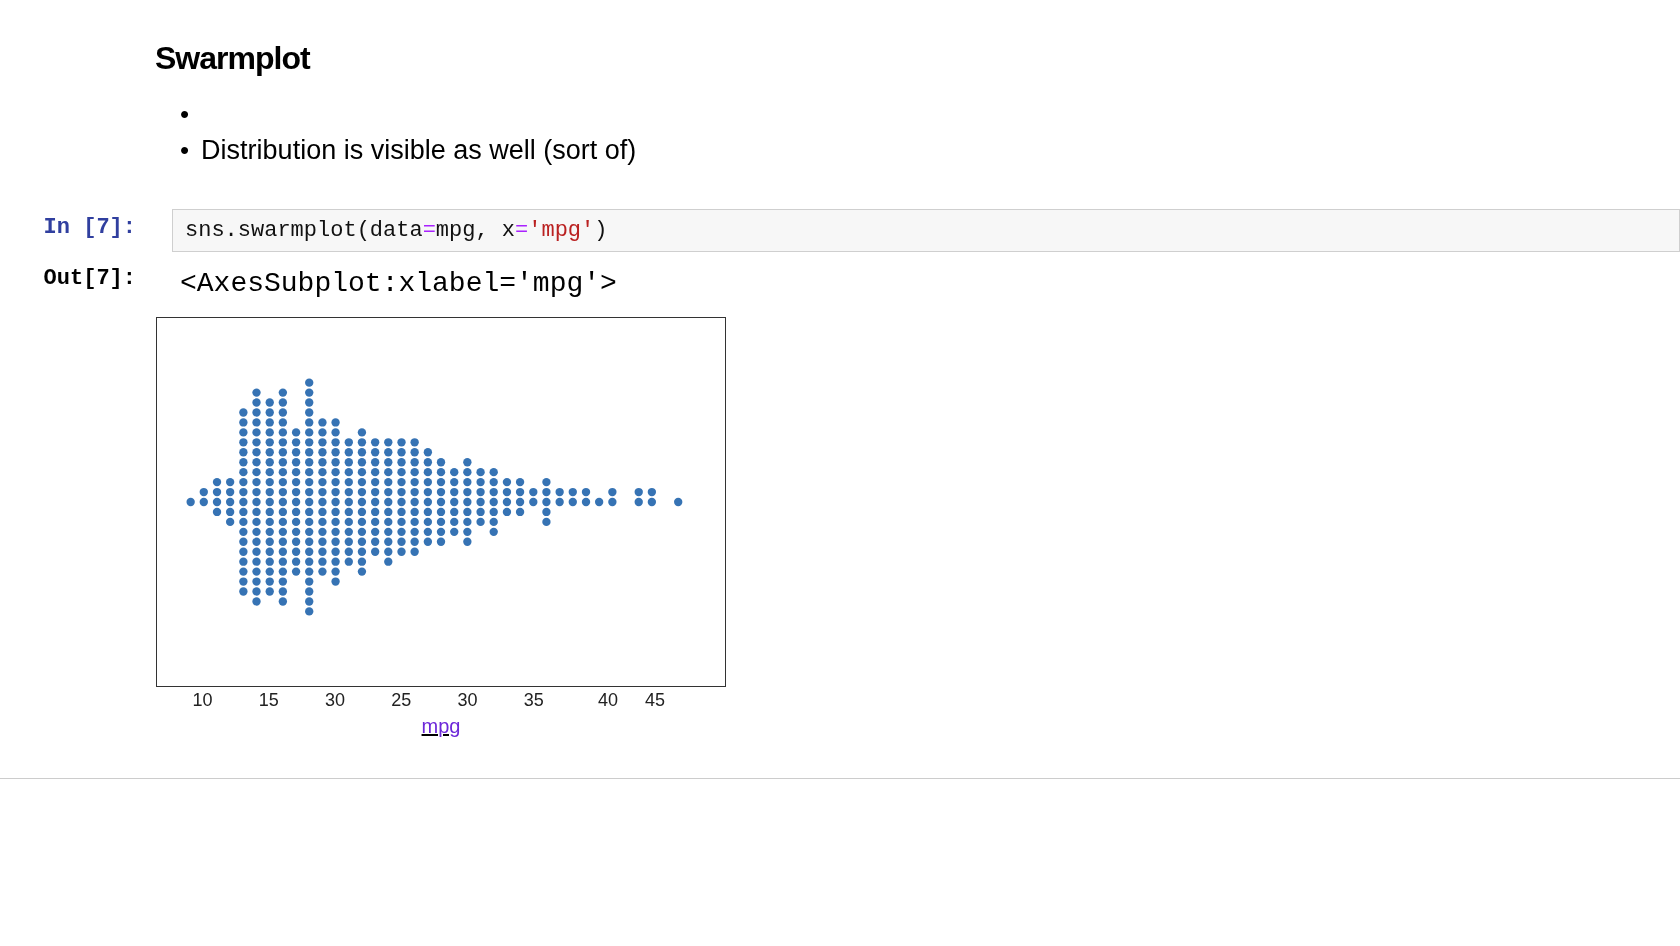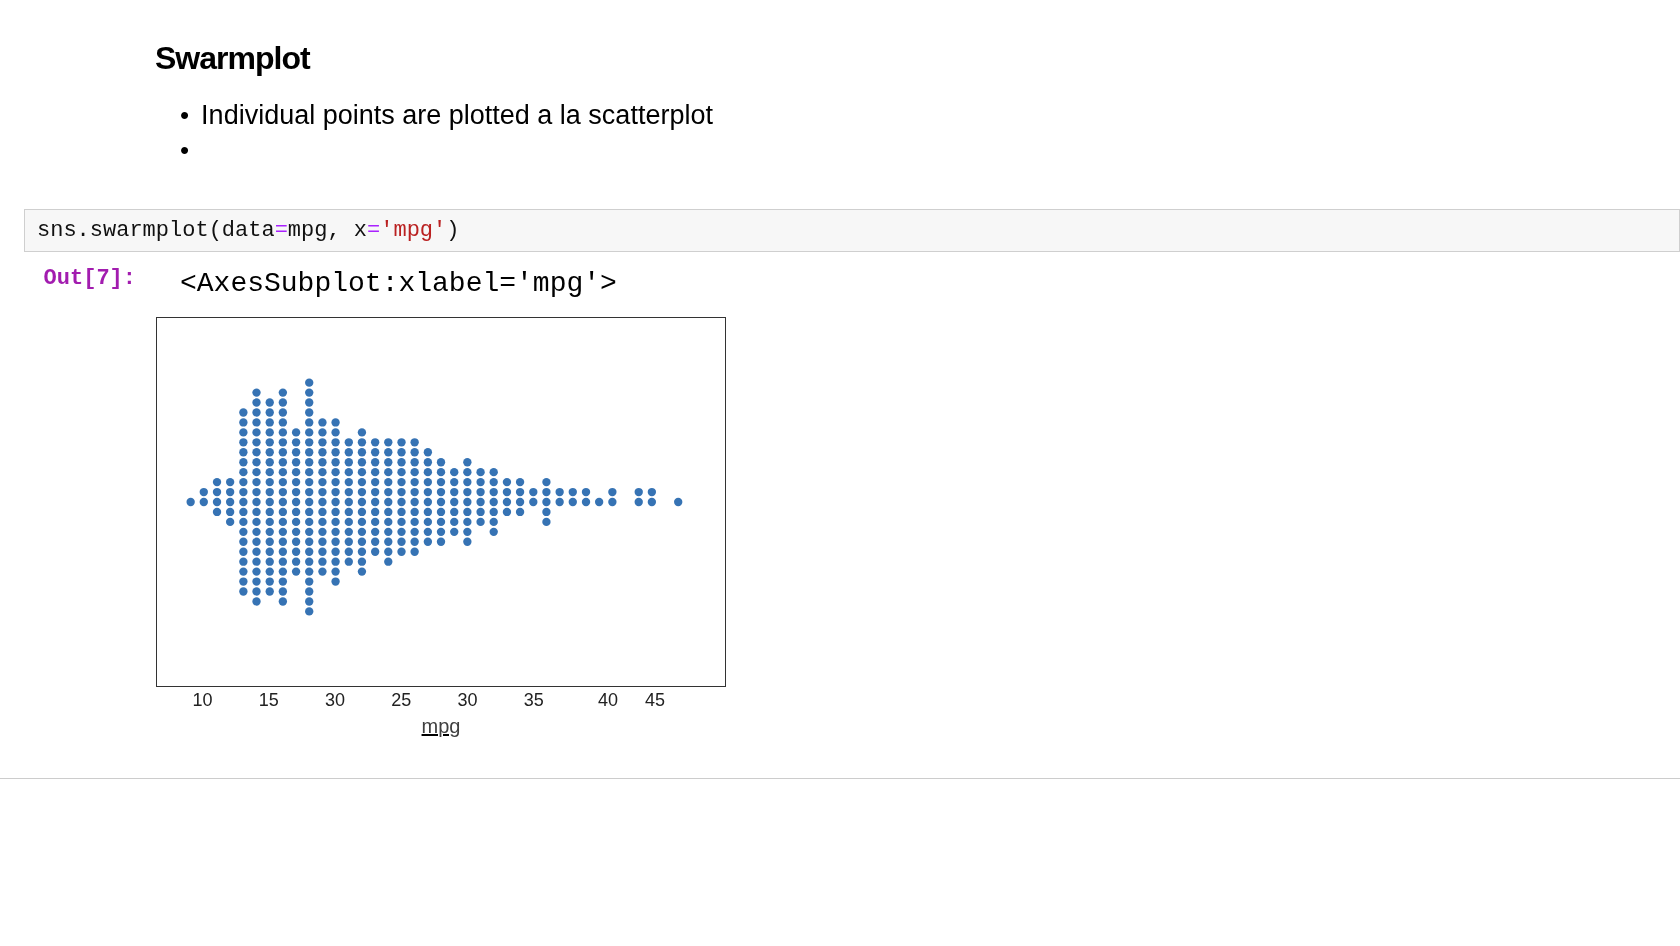--- a/index.html
+++ b/index.html
@@ -46,21 +46,21 @@
       padding-right: 12px;
       font-family: Menlo, Monaco, "Courier New", monospace;
       font-size: 22px;
       padding-top: 6px;
     }
     .prompt-in {
       color: #303F9F;
       font-weight: 600;
     }
     .prompt-out {
-      color: #a21caf;
+      color: #000000;
       font-weight: 600;
     }
     .cell-content {
       flex: 1;
       padding-left: 24px;
     }
     .code-input {
       background: #f7f7f7;
       border: 1px solid #cfcfcf;
       padding: 8px 12px;
@@ -106,49 +106,50 @@
       font-size: 18px;
       transform: translateX(-50%);
       top: 3px;
       color: #222;
     }
     .x-label {
       text-align: center;
       width: 570px;
       font-size: 20px;
       margin-top: 4px;
-      color: #404040;
+      color: #6d28d9;
     }
     .hr-bottom {
       margin-top: 40px;
       border: none;
       border-top: 1px solid #ccc;
     }
     .token-var { color: #111; }
     .token-eq { color: #AA22FF; }
     .token-str { color: #BA2121; }
   </style>
 </head>
 <body>
 
 <div class="container">
 
   <h1 class="heading">Swarmplot</h1>
 
   <div class="bullet-list">
     <div class="bullet-item">
       <span class="bullet-dot">•</span>
-      <span>Individual points are plotted a la scatterplot</span>
     </div>
     <div class="bullet-item">
       <span class="bullet-dot">•</span>
+      <span>Distribution is visible as well (sort of)</span>
     </div>
   </div>
 
   <div class="cell">
+    <div class="cell-prompt prompt-in">In [7]:</div>
     <div class="cell-content">
       <div class="code-input"><span class="token-var">sns.swarmplot(data</span><span class="token-eq">=</span><span class="token-var">mpg, x</span><span class="token-eq">=</span><span class="token-str">'mpg'</span><span class="token-var">)</span></div>
     </div>
   </div>
 
   <div class="cell">
     <div class="cell-prompt prompt-out">Out[7]:</div>
     <div class="cell-content">
       <div class="code-output-text">&lt;AxesSubplot:xlabel='mpg'&gt;</div>
     </div>

